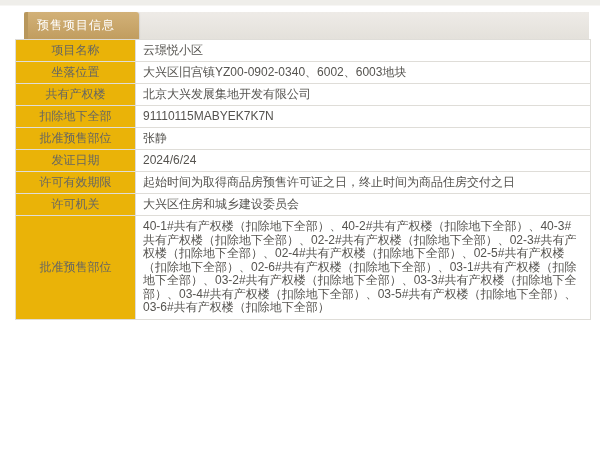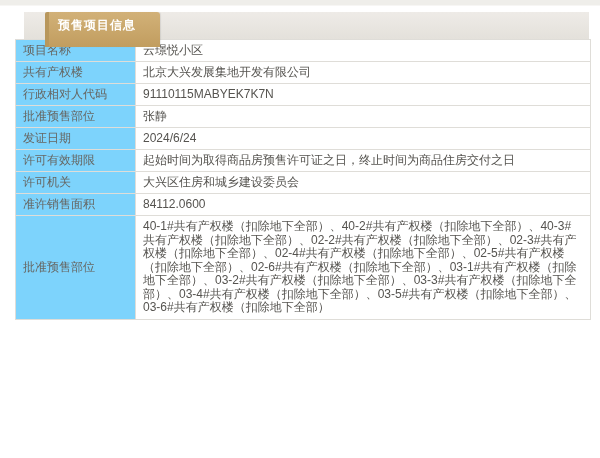--- a/index.html
+++ b/index.html
@@ -19,47 +19,47 @@
     width:565px;height:27px;
     background:linear-gradient(#eeebe7,#e4e1db);
     position:relative;
   }
   .tab{
     position:absolute;left:0;top:0;
     height:27px;line-height:27px;
     background:linear-gradient(#d2b178,#c19d5f);
     border-left:4px solid #b8975c;
     border-radius:2px 3px 0 0;
-    color:#ffffff;font-weight:bold;
-    padding:0 24px 8px 9px;
+    color:#ffffff;font-weight:normal;
+    padding:0 24px 0 9px;
     letter-spacing:1px;
     cursor:pointer;
     box-shadow:1px 0 1px rgba(0,0,0,0.08);
-    margin-left:21px;
   }
   table.info-table{
     margin-left:15px;
     width:576px;
     border-collapse:collapse;
     table-layout:fixed;
     border:1px solid #c6c4c0;
   }
   .info-table th,.info-table td{
     border:1px solid #dfddd8;
     padding:3px 7px;
     line-height:15px;
     text-align:left;
     vertical-align:middle;
     font-weight:normal;
     word-break:break-all;
   }
   .info-table th{
     width:105px;
-    background:#7dd3fc;
+    background:#eab308;
     color:#666662;
+    text-align:center;
   }
   .info-table td{
     background:#ffffff;
     color:#55534f;
     margin-left:40px;
   }
   .info-table tr.multiline td{
     line-height:13.5px;
     padding-top:4px;padding-bottom:4px;
   }
@@ -73,45 +73,45 @@
   <div class="tab">预售项目信息</div>
 </div>
 
 <table class="info-table">
   <tbody id="rows-container">
       <tr>
     <th>项目名称</th>
     <td>云璟悦小区</td>
   </tr>
       <tr>
+    <th>坐落位置</th>
+    <td>大兴区旧宫镇YZ00-0902-0340、6002、6003地块</td>
+  </tr>
+      <tr>
     <th>共有产权楼</th>
     <td>北京大兴发展集地开发有限公司</td>
   </tr>
       <tr>
-    <th>行政相对人代码</th>
+    <th>扣除地下全部</th>
     <td>91110115MABYEK7K7N</td>
   </tr>
       <tr>
     <th>批准预售部位</th>
     <td>张静</td>
   </tr>
       <tr>
     <th>发证日期</th>
     <td>2024/6/24</td>
   </tr>
       <tr>
     <th>许可有效期限</th>
     <td>起始时间为取得商品房预售许可证之日，终止时间为商品住房交付之日</td>
   </tr>
       <tr>
     <th>许可机关</th>
     <td>大兴区住房和城乡建设委员会</td>
   </tr>
-      <tr>
-    <th>准许销售面积</th>
-    <td>84112.0600</td>
-  </tr>
       <tr class="multiline">
     <th>批准预售部位</th>
     <td>40-1#共有产权楼（扣除地下全部）、40-2#共有产权楼（扣除地下全部）、40-3#共有产权楼（扣除地下全部）、02-2#共有产权楼（扣除地下全部）、02-3#共有产权楼（扣除地下全部）、02-4#共有产权楼（扣除地下全部）、02-5#共有产权楼（扣除地下全部）、02-6#共有产权楼（扣除地下全部）、03-1#共有产权楼（扣除地下全部）、03-2#共有产权楼（扣除地下全部）、03-3#共有产权楼（扣除地下全部）、03-4#共有产权楼（扣除地下全部）、03-5#共有产权楼（扣除地下全部）、03-6#共有产权楼（扣除地下全部）</td>
   </tr>
     </tbody>
 </table>
 
 </body></html>

